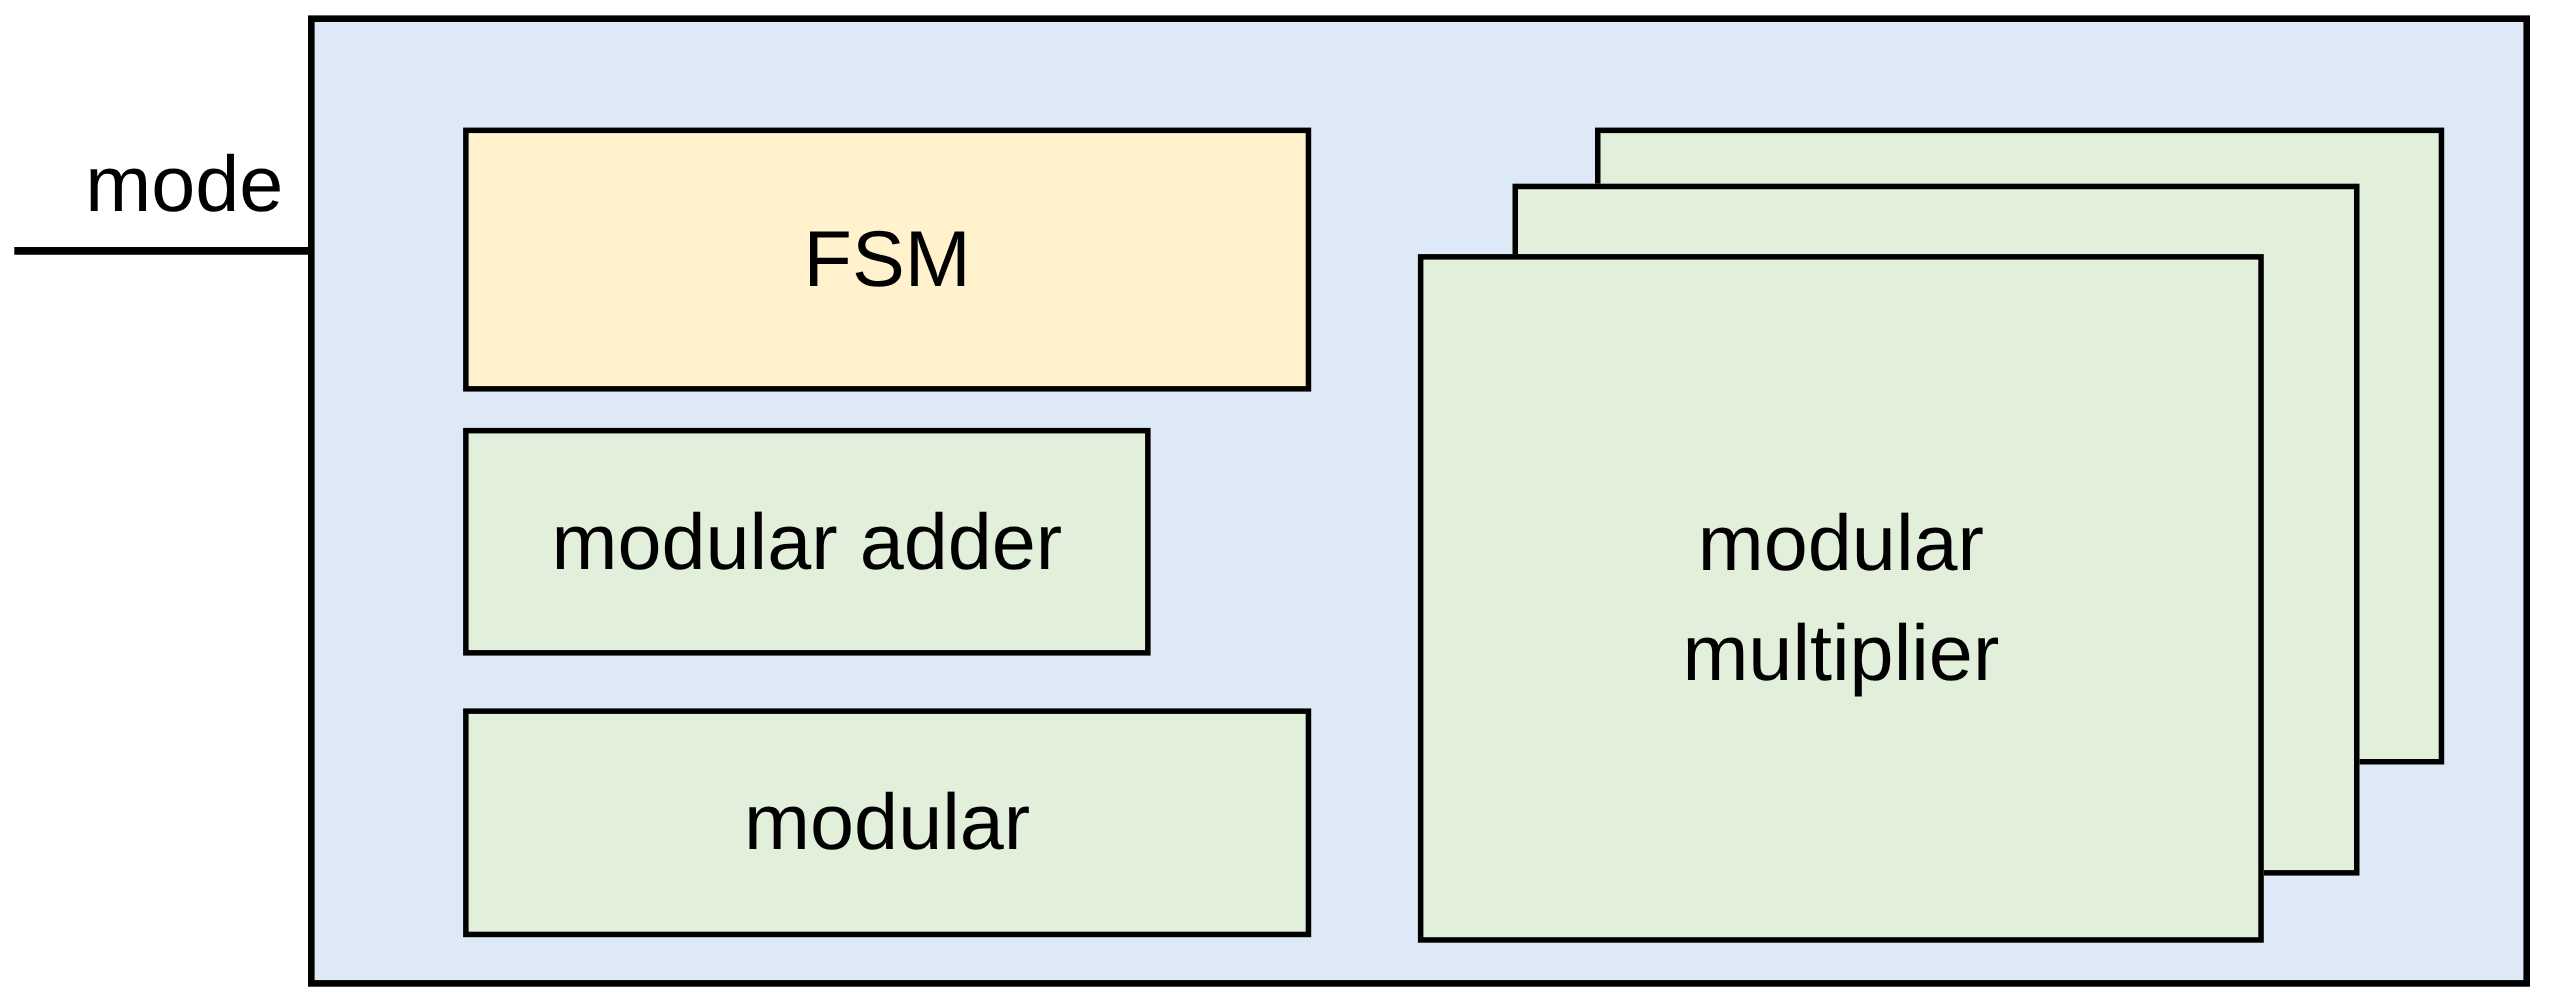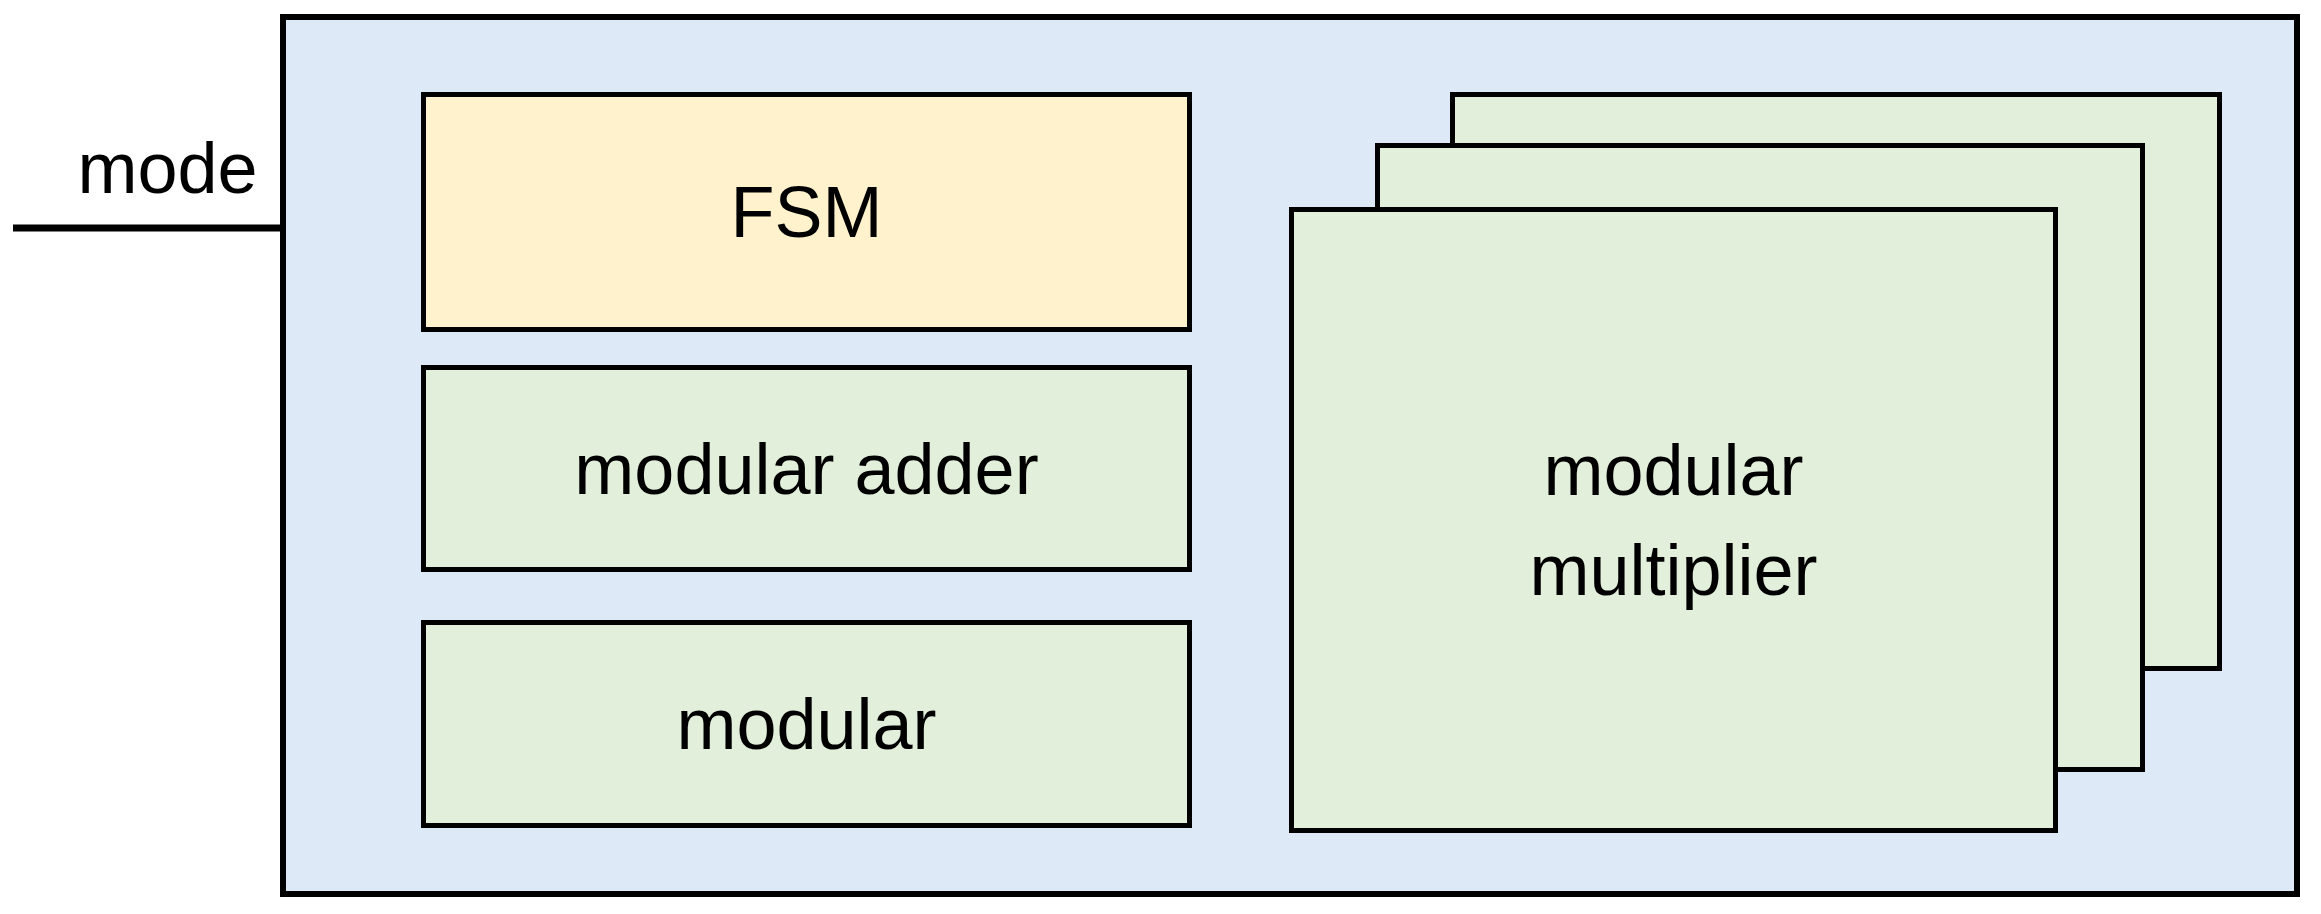--- a/index.html
+++ b/index.html
@@ -30,32 +30,33 @@
     position: absolute;
     border: 5px solid var(--border, #000);
     box-sizing: border-box;
     display: flex;
     flex-direction: column;
     align-items: center;
     justify-content: center;
     text-align: center;
     font-size: 72px;
     line-height: 100px;
+    margin-top: 24px;
   }
   .fsm {
     left: 421px;
     top: 92px;
     width: 771px;
     height: 240px;
     background: var(--fsm-fill, #FFF2CC);
   }
   .adder {
     left: 421px;
     top: 365px;
-    width: 771px;
+    width: 625px;
     height: 207px;
     background: var(--unit-fill, #E2EFDA);
   }
   .subtracter {
     left: 421px;
     top: 620px;
     width: 771px;
     height: 208px;
     background: var(--unit-fill, #E2EFDA);
   }

